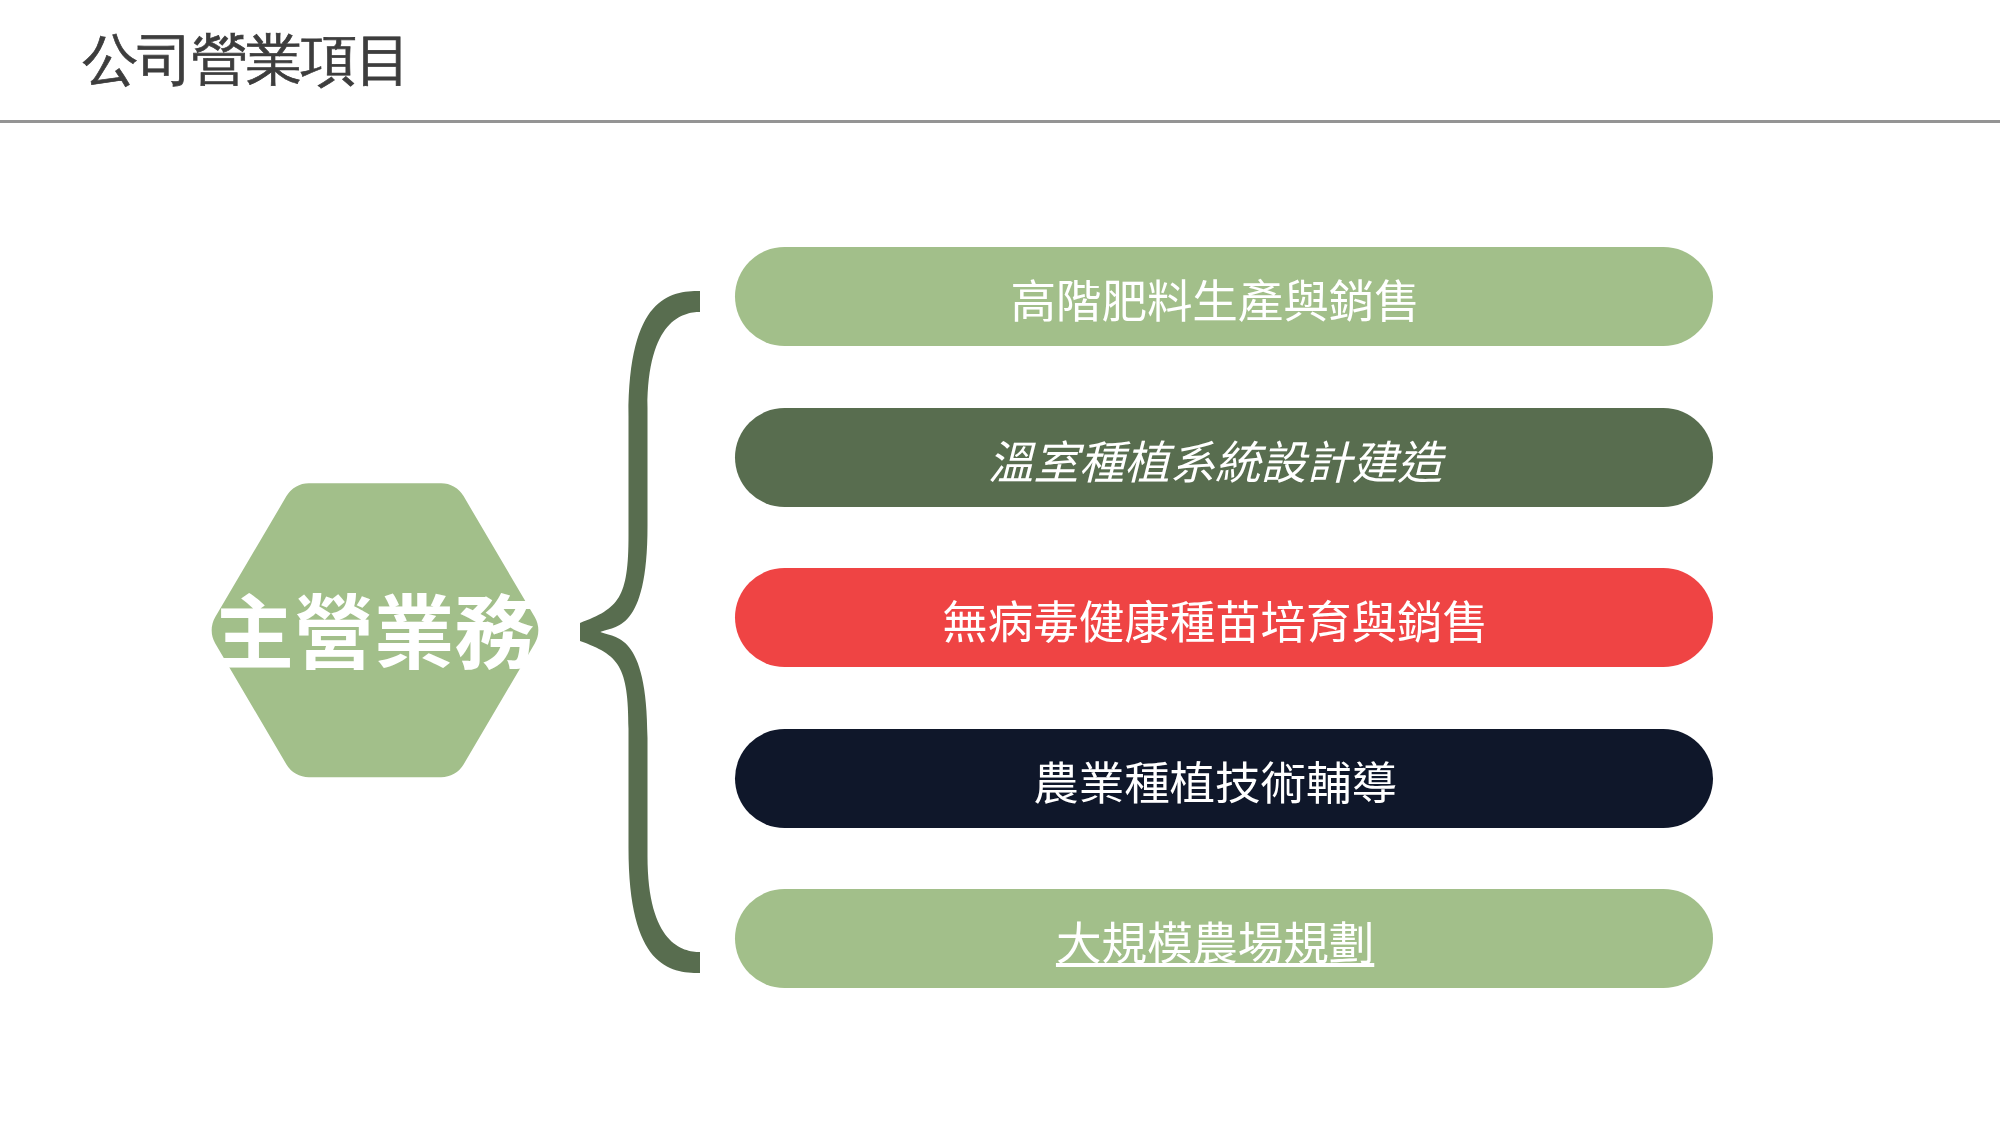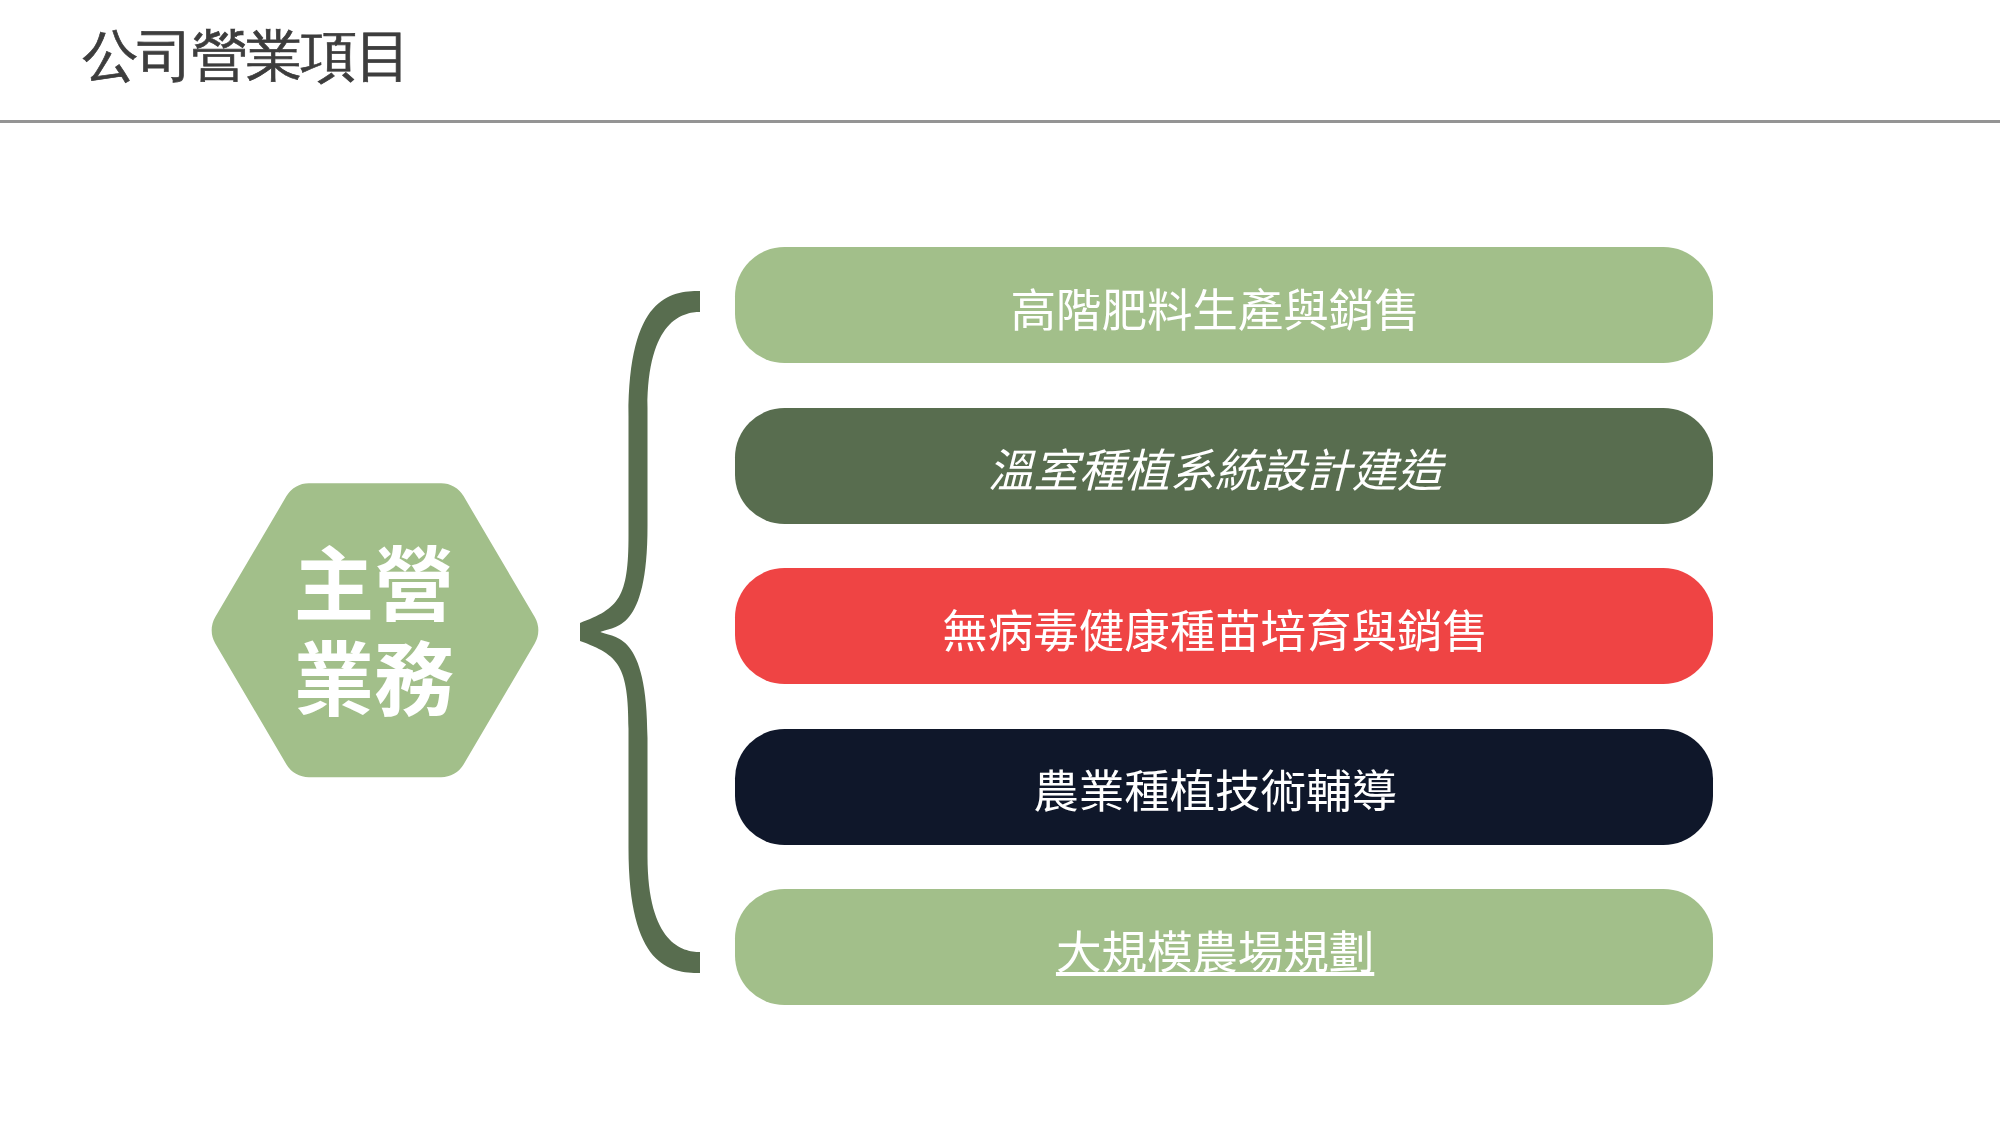--- a/index.html
+++ b/index.html
@@ -3,34 +3,34 @@
 <meta charset="utf-8">
 <title>slide</title>
 <style>
   html,body{margin:0;padding:0;background:#ffffff;}
   body{width:2000px;height:1125px;overflow:hidden;
        font-family:"Noto Sans CJK TC","Liberation Sans",sans-serif;
        -webkit-font-smoothing:antialiased;}
   .slide{position:relative;width:2000px;height:1125px;background:#ffffff;overflow:hidden;}
 
   .title{position:absolute;left:82.5px;top:30px;
-         font-family:Liberation Mono, monospace;
+         font-family:Liberation Serif, serif;
          font-size:56px;line-height:60px;color:#3d3d3d;
          -webkit-text-stroke:0.7px #3d3d3d;
          letter-spacing:-1.4px;white-space:nowrap;}
   .divider{position:absolute;left:0;top:120.3px;width:2000px;height:2.5px;background:#949494;}
 
   .header{position:absolute;left:0;top:0;width:2000px;height:123px;}
   .diagram{position:absolute;left:0;top:0;width:2000px;height:1125px;}
   .hexlabel{position:absolute;left:214px;top:480px;width:320px;height:294px;
-            display:flex;flex-direction:column;align-items:center;justify-content:center;
+            display:flex;flex-direction:row;align-items:center;justify-content:center;
             color:#ffffff;font-weight:700;font-size:80.3px;line-height:95px;white-space:nowrap;}
 
   .pill-list{position:absolute;left:0;top:0;width:2000px;height:1125px;}
-  .pill{position:absolute;left:734.5px;width:978.6px;height:116px;border-radius:49.5px;
+  .pill{position:absolute;left:734.5px;width:978.6px;height:99px;border-radius:49.5px;
         display:flex;align-items:center;justify-content:center;
         color:#ffffff;font-size:45.6px;line-height:99px;letter-spacing:-0.12px;white-space:nowrap;}
   .pill.row-0{top:247px;}
   .pill.row-1{top:407.5px;}
   .pill.row-2{top:568px;}
   .pill.row-3{top:728.5px;}
   .pill.row-4{top:889px;}
   .pill-label{position:relative;left:-8.7px;top:2.4px;}
 </style>
 </head>

